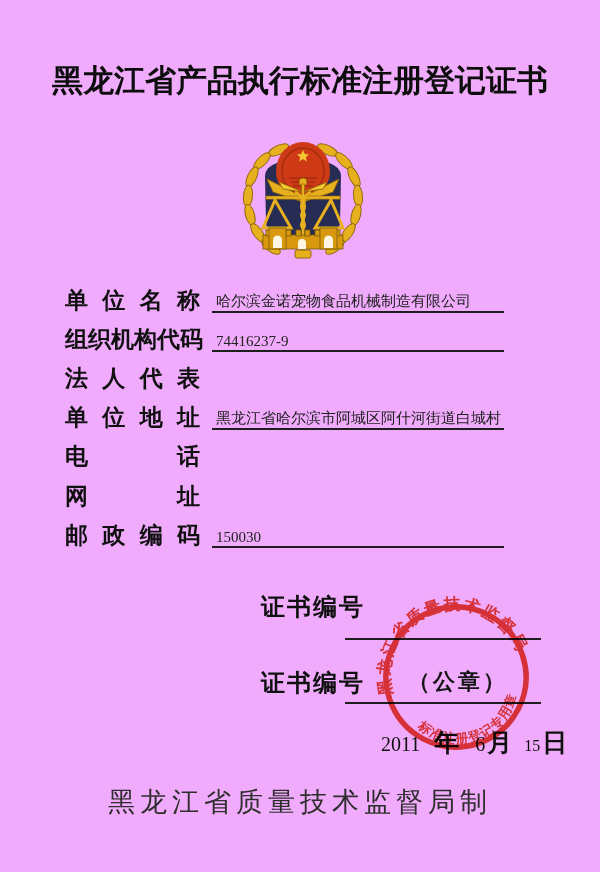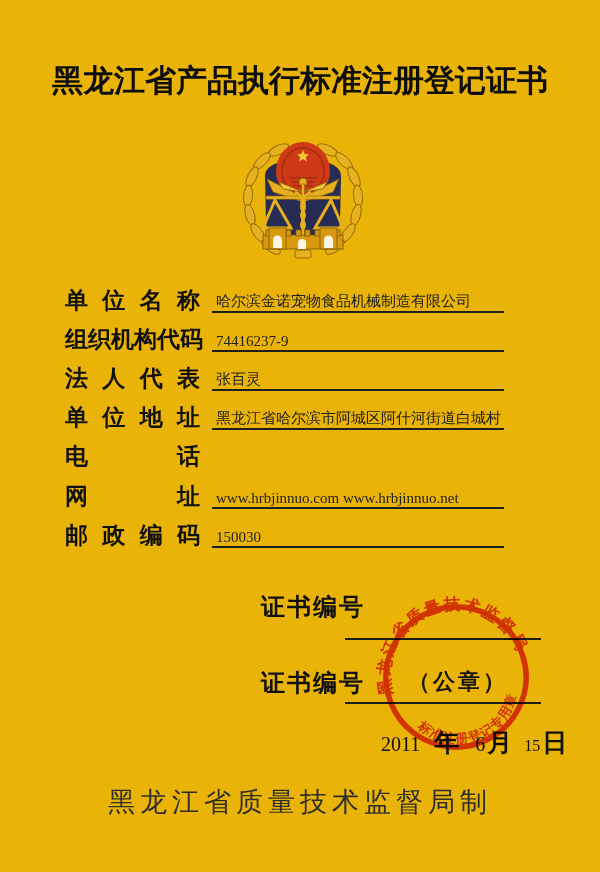--- a/index.html
+++ b/index.html
@@ -1,18 +1,18 @@
 <!DOCTYPE html>
 <html><head>
 <meta charset="utf-8">
 <style>
   html,body{margin:0;padding:0;background:#e9e9e7;}
   .page{
     position:relative;width:600px;height:872px;margin:0 auto;
-    background:#eab308;overflow:hidden;
+    background:#f0abfc;overflow:hidden;
     font-family:"Liberation Sans",sans-serif;color:#141414;
   }
   
   .title{
     position:absolute;top:60px;left:0;width:100%;text-align:center;
     font-size:31px;font-weight:bold;letter-spacing:0px;color:#0d0d0d;
   }
   
   .emblem{position:absolute;left:233px;top:134px;width:140px;height:132px;}
   
@@ -148,21 +148,20 @@
       </div>
     <div class="val">74416237-9</div>
   </div>
   <div class="row" style="top:365px">
     <div class="lbl">
         <span>法</span>
         <span>人</span>
         <span>代</span>
         <span>表</span>
       </div>
-    <div class="val">张百灵</div>
   </div>
   <div class="row" style="top:404px">
     <div class="lbl">
         <span>单</span>
         <span>位</span>
         <span>地</span>
         <span>址</span>
       </div>
     <div class="val">黑龙江省哈尔滨市阿城区阿什河街道白城村</div>
   </div>
@@ -170,21 +169,20 @@
     <div class="lbl">
         <span>电</span>
         <span>话</span>
       </div>
   </div>
   <div class="row" style="top:483px">
     <div class="lbl">
         <span>网</span>
         <span>址</span>
       </div>
-    <div class="val">www.hrbjinnuo.com   www.hrbjinnuo.net</div>
   </div>
   <div class="row" style="top:522px">
     <div class="lbl">
         <span>邮</span>
         <span>政</span>
         <span>编</span>
         <span>码</span>
       </div>
     <div class="val">150030</div>
   </div>

